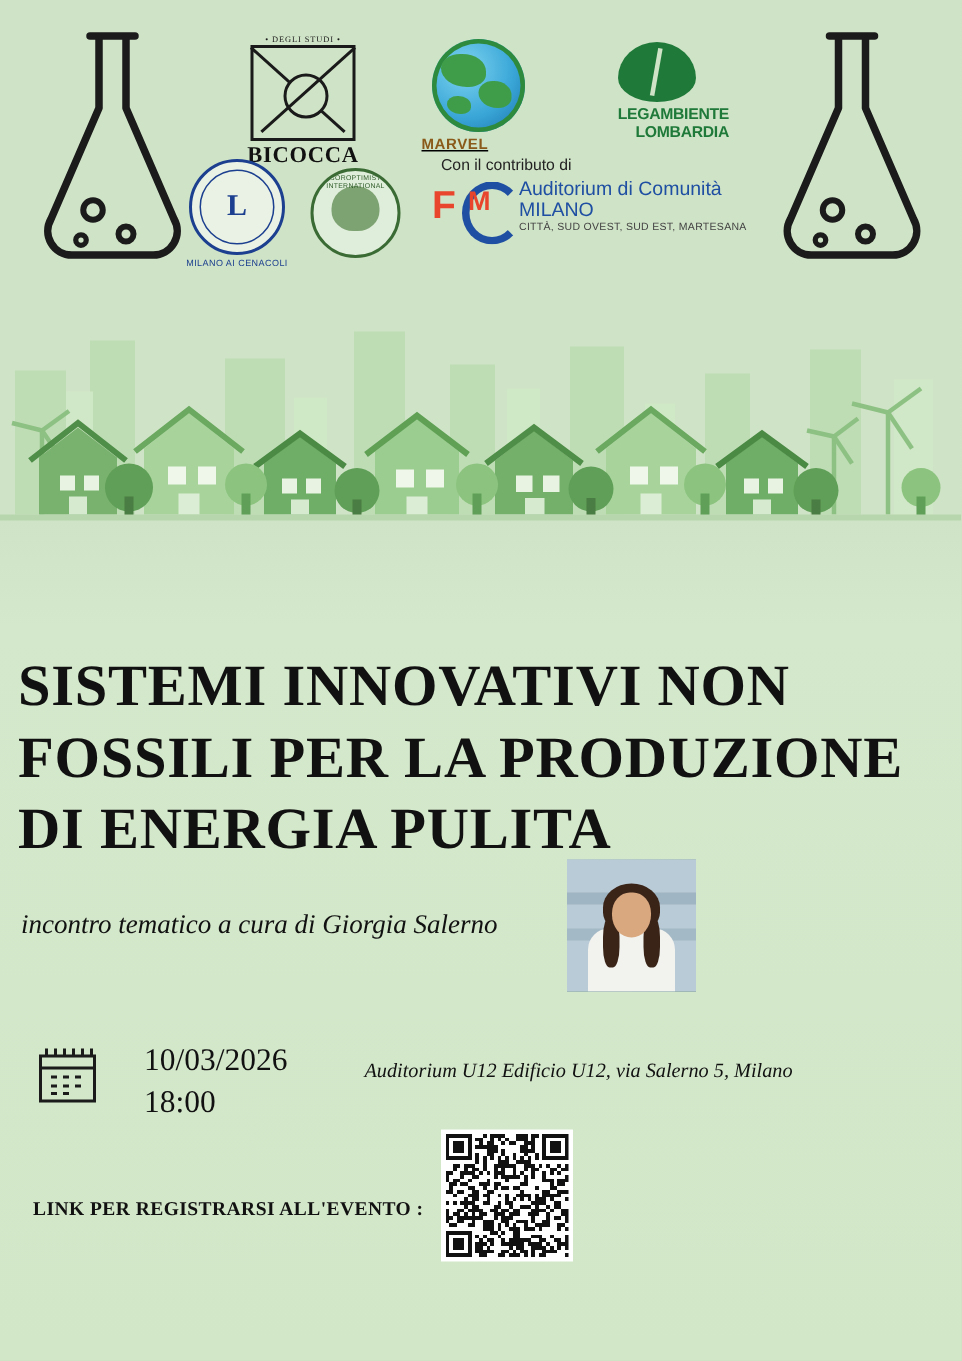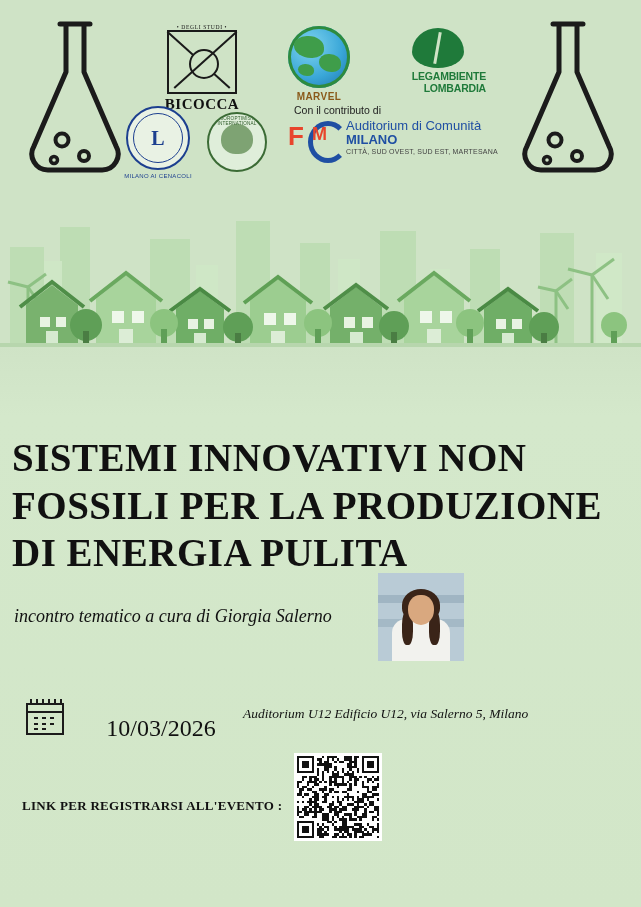--- a/index.html
+++ b/index.html
@@ -80,21 +80,21 @@
     letter-spacing: .5px;
     color: #111;
     margin-top: 2px;
   }
 
   
   .logo-marvel {
     position: absolute;
     left: 281px; top: 26px;
     width: 76px;
-    text-align: center;
+    text-decoration: underline;
   }
   .globe {
     width: 62px; height: 62px;
     margin: 0 auto;
     border-radius: 50%;
     background: radial-gradient(circle at 35% 32%, #7fd4ef 0%, #3aa7d8 55%, #1a6fa8 100%);
     position: relative;
     box-shadow: 0 0 0 3px #2e8b3e inset;
     overflow: hidden;
   }
@@ -225,21 +225,21 @@
   .fond-row { display: flex; align-items: flex-start; gap: 6px; }
   .fcm {
     position: relative;
     width: 52px; height: 40px;
     flex: 0 0 auto;
   }
   .fcm .f { position: absolute; left: 0; top: 4px; font-family: "Liberation Sans", sans-serif; font-size: 26px; font-weight: bold; color: #e8452c; line-height: 1; }
   .fcm .c { position: absolute; left: 20px; top: 2px; width: 30px; height: 32px; border: 5px solid #1f4fa3; border-radius: 50%; border-right-color: transparent; }
   .fcm .m { position: absolute; left: 24px; top: 6px; font-family: "Liberation Sans", sans-serif; font-size: 18px; font-weight: bold; color: #e8452c; line-height: 1; }
   .fond-text .t1 { font-family: "Liberation Sans", sans-serif; font-size: 13px; color: #1f4fa3; line-height: 1.05; }
-  .fond-text .t2 { font-family: "Liberation Sans", sans-serif; font-size: 13px; font-weight: bold; color: #1f4fa3; line-height: 1.05; }
+  .fond-text .t2 { font-family: "Liberation Sans", sans-serif; font-size: 13px; font-weight: normal; color: #1f4fa3; line-height: 1.05; }
   .fond-text .t3 { font-family: "Liberation Sans", sans-serif; font-size: 7px; color: #444; letter-spacing: .2px; margin-top: 2px; }
 
   
   .city-strip {
     position: absolute;
     top: 213px; left: 0; right: 0;
     height: 140px;
     overflow: hidden;
   }
 
@@ -302,25 +302,24 @@
   }
 
   
   .cal-icon {
     position: absolute;
     left: 24px; top: 697px;
     width: 42px; height: 40px;
   }
   .date-block {
     position: absolute;
-    left: 96px; top: 712px;
+    left: 96px; top: 692px;
     width: 130px;
-    text-align: center;
     font-family: "Liberation Serif", serif;
-    font-size: 24px;
+    font-size: 21px;
     color: #111;
     line-height: 1.35;
   }
   .venue {
     position: absolute;
     left: 243px; top: 706px;
     font-family: "Liberation Serif", serif;
     font-style: italic;
     font-size: 13.5px;
     color: #111;
@@ -581,20 +580,21 @@
       <g stroke="#1b1b1b" stroke-width="2" fill="none">
         <rect x="3" y="7" width="36" height="30"></rect>
         <path d="M3 15 H39"></path>
         <path d="M7 7 V2 M13 7 V2 M19 7 V2 M25 7 V2 M31 7 V2 M37 7 V2"></path>
         <path d="M10 21 H14 M18 21 H22 M26 21 H30 M10 27 H14 M18 27 H22 M26 27 H30 M10 32 H14 M18 32 H22"></path>
       </g>
     </svg>
   </div>
   <div class="date-block">
     <div>10/03/2026</div>
+    <div>18:00</div>
   </div>
   <div class="venue">Auditorium U12 Edificio U12, via Salerno 5, Milano</div>
 
   <div class="reg-label">LINK PER REGISTRARSI ALL'EVENTO :</div>
 
   <div class="qr">
     <svg id="qr-svg" viewBox="0 0 33 33" width="82" height="82" shape-rendering="crispEdges">
       <rect width="33" height="33" fill="#ffffff"></rect>
       <g fill="#111111" id="qr-cells">
           <rect x="0" y="0" width="1" height="1"></rect>

